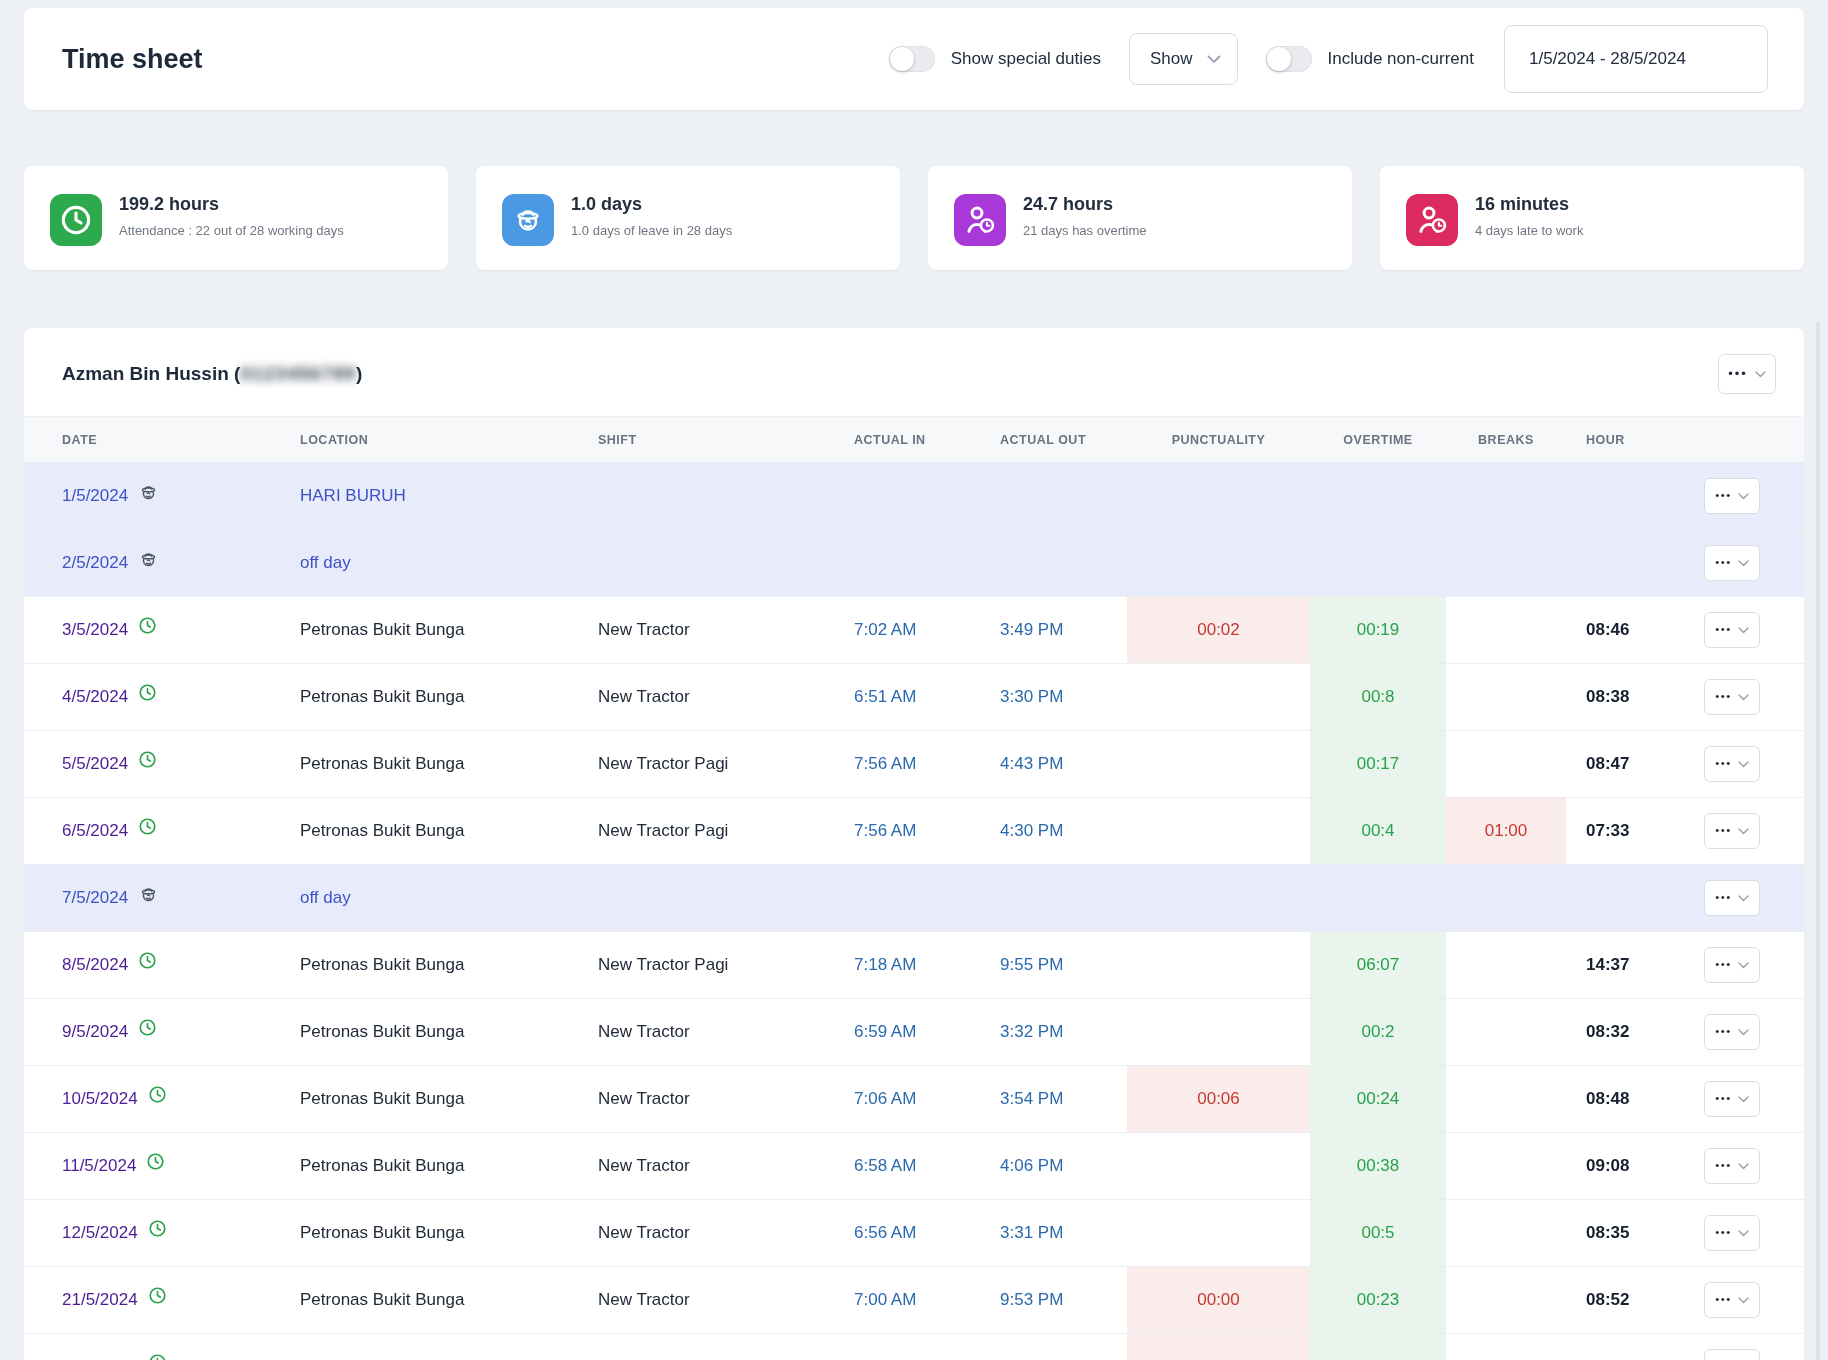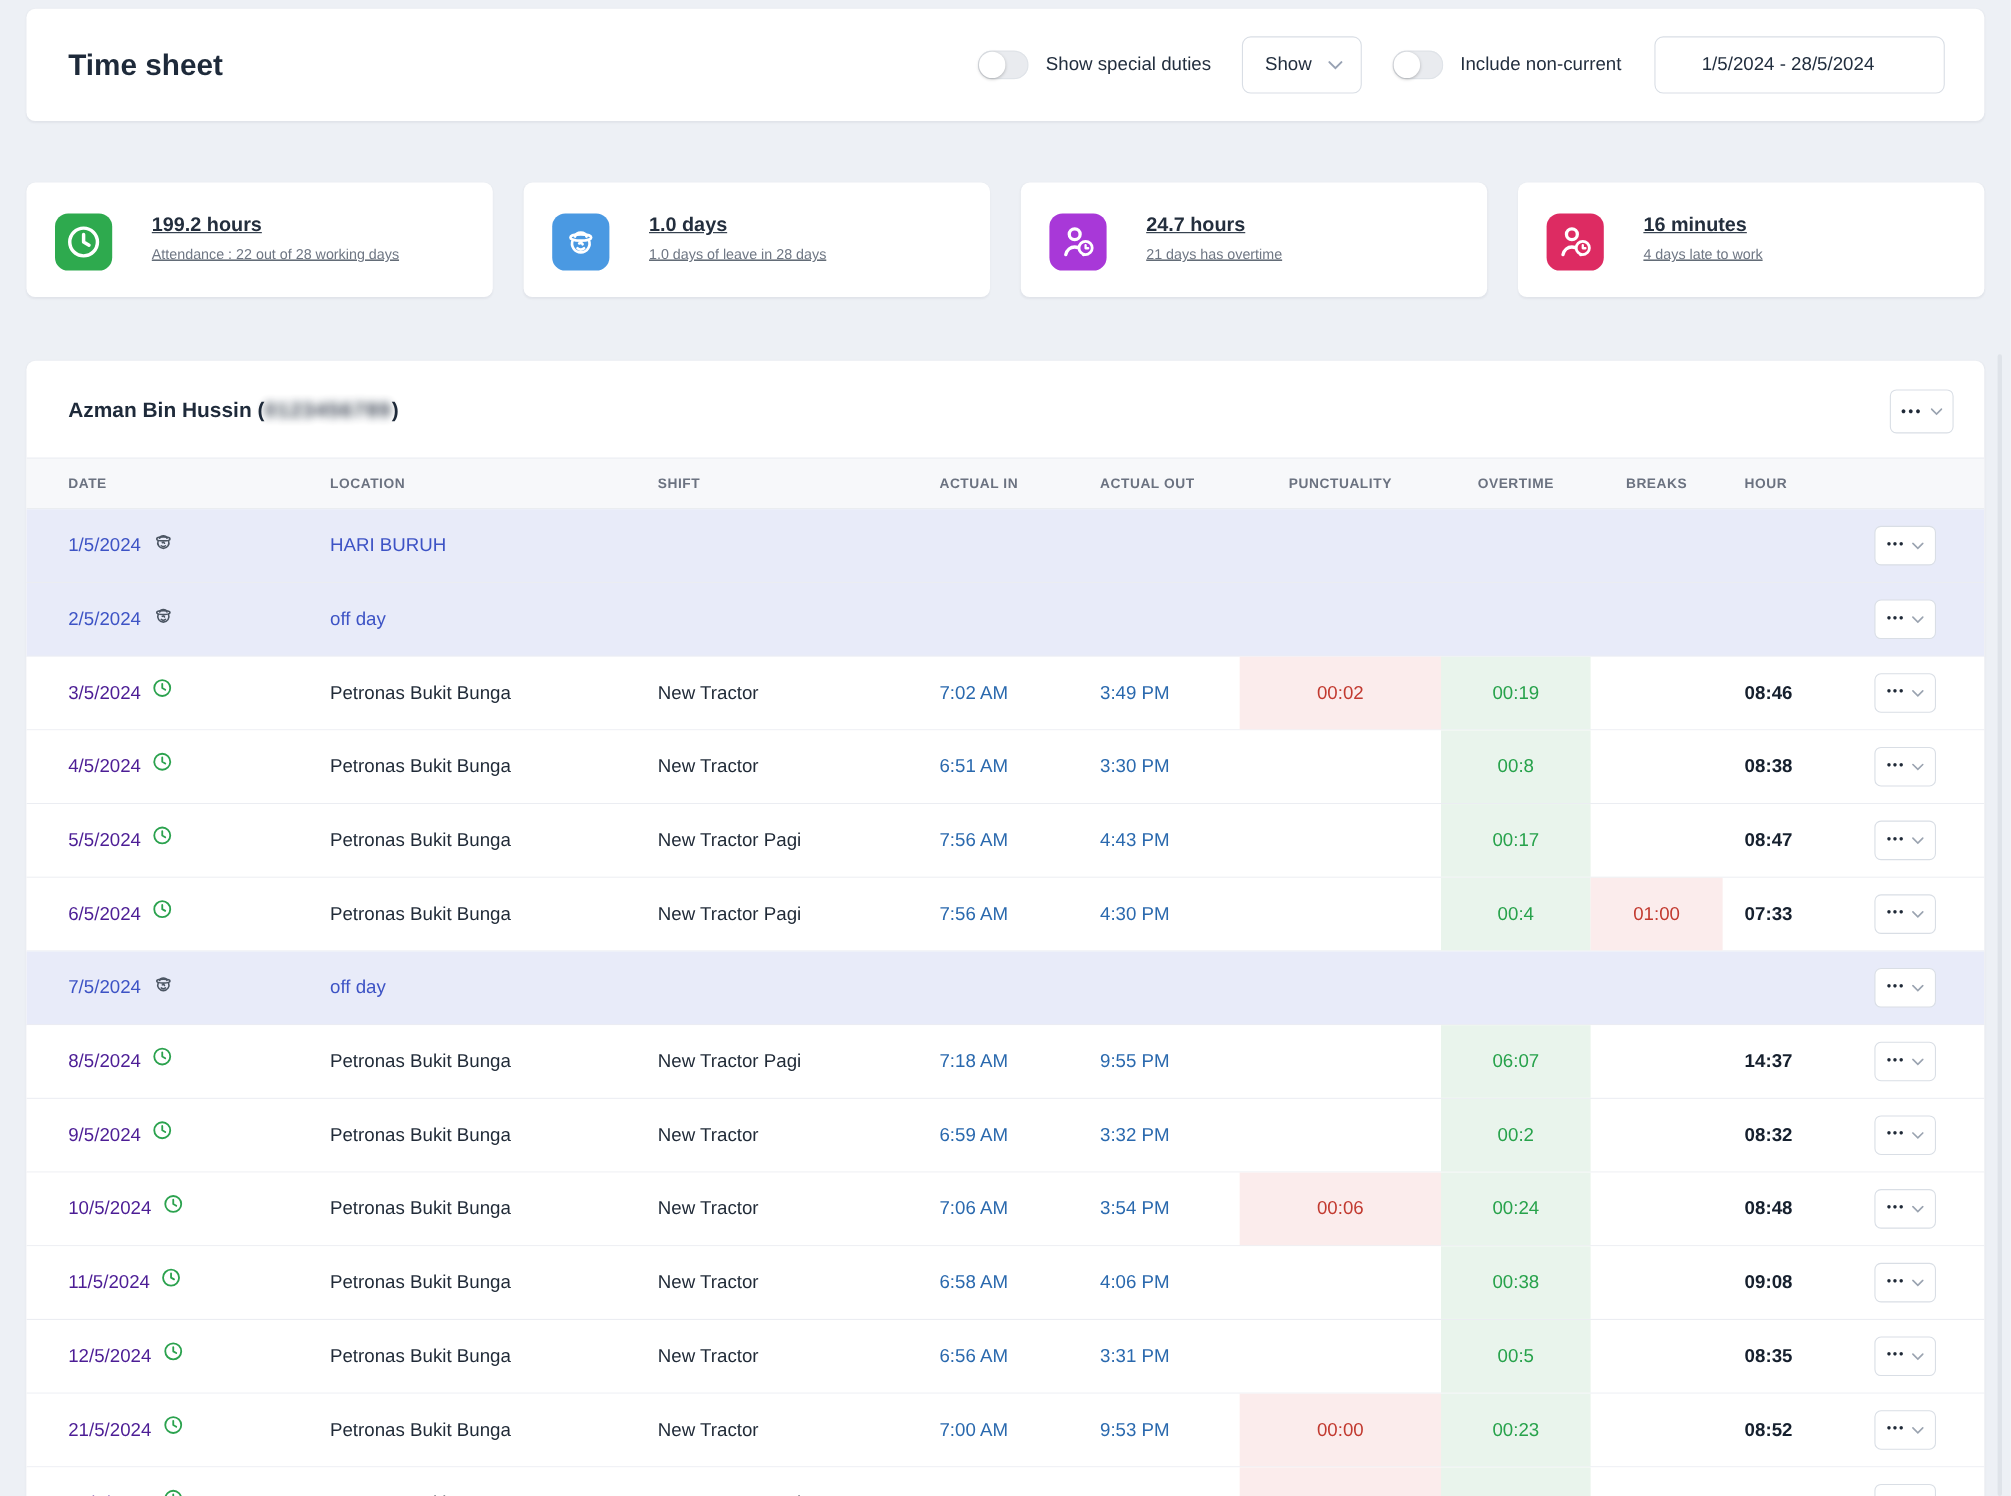--- a/index.html
+++ b/index.html
@@ -19,27 +19,27 @@
   .controls { margin-left:auto; display:flex; align-items:center; gap:16px; }
   .toggle { width:46px; height:26px; border-radius:14px; background:#e9ebef;
     box-shadow:inset 0 0 0 1px #dfe3e8; position:relative; flex:0 0 auto; cursor:pointer; }
   .toggle .knob { position:absolute; left:1px; top:1px; width:24px; height:24px;
     border-radius:50%; background:#fff; box-shadow:0 1px 3px rgba(0,0,0,.25); }
   .ctl-label { font-size:17px; color:#222e3e; white-space:nowrap; }
   .select-box { display:flex; align-items:center; gap:14px; background:#fff;
     border:1px solid #d9dee5; border-radius:8px; height:52px; padding:0 16px 0 20px;
     font-size:17px; color:#222e3e; margin:0 12px; cursor:pointer; }
   .daterange { display:flex; align-items:center; background:#fff; border:1px solid #d9dee5;
-    border-radius:8px; height:52px; padding:0 42px; font-size:17px; color:#222e3e;
+    border-radius:8px; height:68px; padding:0 24px; font-size:17px; color:#222e3e;
     margin-left:14px; min-width:264px; }
   .chev { width:14px; height:9px; }
 
   
   .stats { display:flex; gap:28px; margin-top:56px; align-items:flex-start; }
-  .stat-card { flex:1 1 0; display:flex; gap:36px; padding:28px 26px 24px 26px;text-decoration:underline; }
+  .stat-card { flex:1 1 0; display:flex; gap:17px; padding:28px 26px 24px 26px; }
   .tile { width:52px; height:52px; border-radius:12px; flex:0 0 auto;
     display:flex; align-items:center; justify-content:center; }
   .tile svg { width:36px; height:36px; }
   .tile-green  { background:#2eaa4e; color:#2eaa4e; }
   .tile-blue   { background:#4a99e2; color:#4a99e2; }
   .tile-purple { background:#a838d8; color:#a838d8; }
   .tile-pink   { background:#dd2b62; color:#dd2b62; }
   .stat-value { font-size:18px; font-weight:700; color:#232e3d; margin-bottom:7px; }
   .stat-desc  { font-size:13px; color:#6f7784; line-height:1.35; }
 

